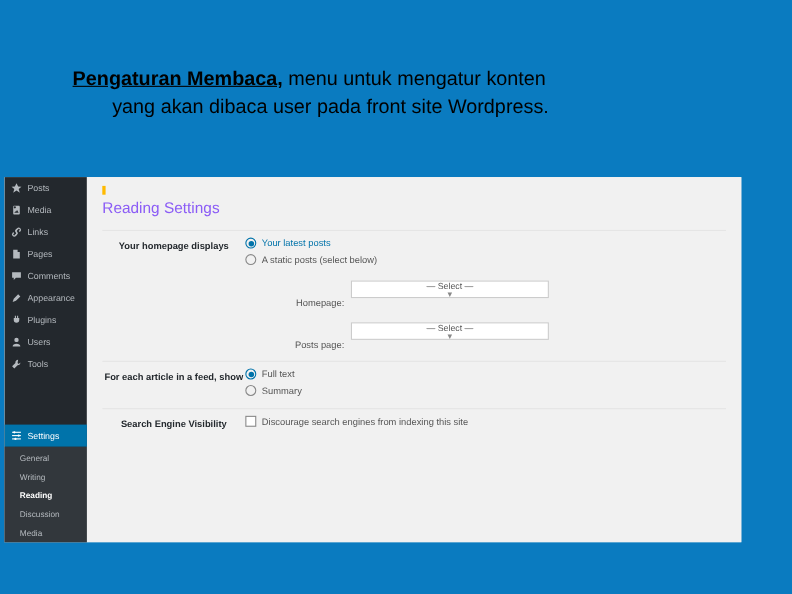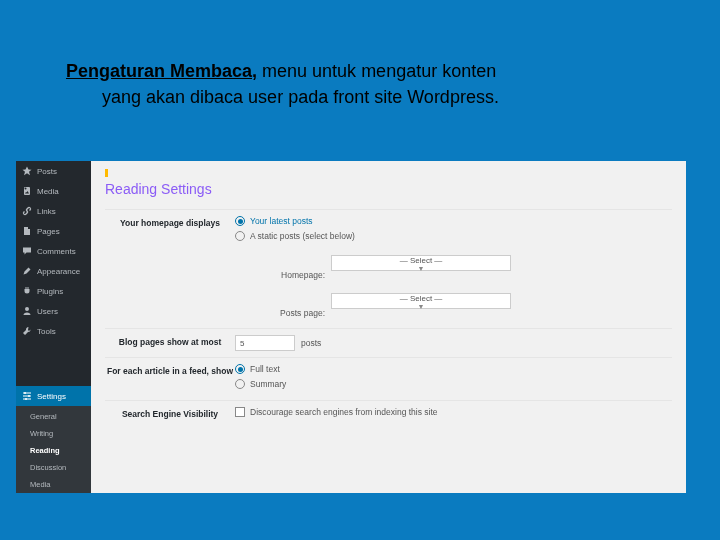--- a/index.html
+++ b/index.html
@@ -15,21 +15,21 @@
     line-height: 1.45;
     color: #000;
     text-align: left;
   }
   .slide-title .bold { font-weight: 700; text-decoration: underline; }
   .slide-title .line2 { padding-left: 36px; display: block; }
 
   .wp-window {
     position: absolute;
     top: 161px;
-    left: 16px;
+    left: 4px;
     width: 670px;
     height: 332px;
     background: #f1f1f1;
     display: flex;
     overflow: hidden;
   }
 
   
   .sidebar {
     width: 75px;
@@ -295,29 +295,20 @@
         <div class="sub-select-row">
           <div class="lbl">Posts page:</div>
           <div class="select-box">
             <span>— Select —</span>
             <span class="caret">▼</span>
           </div>
         </div>
       </div>
     </div>
 
-    <div class="form-row">
-      <div class="form-label">Blog pages show at most</div>
-      <div class="form-field" style="display:flex;align-items:center;">
-        <div class="num-input">
-            <span>5</span>
-          </div>
-        <span class="after-input">posts</span>
-      </div>
-    </div>
 
 
     <div class="form-row">
       <div class="form-label">For each article in a feed, show</div>
       <div class="form-field">
         <div class="radio-line">
           <div class="radio checked"></div>
           <span>Full text</span>
         </div>
         <div class="radio-line">

